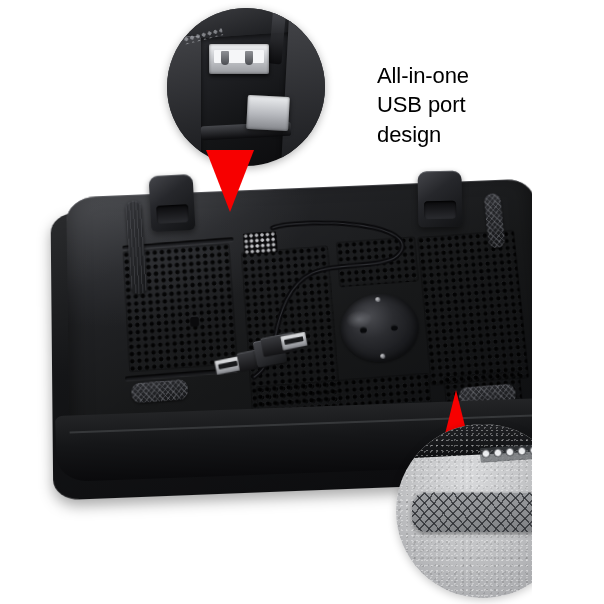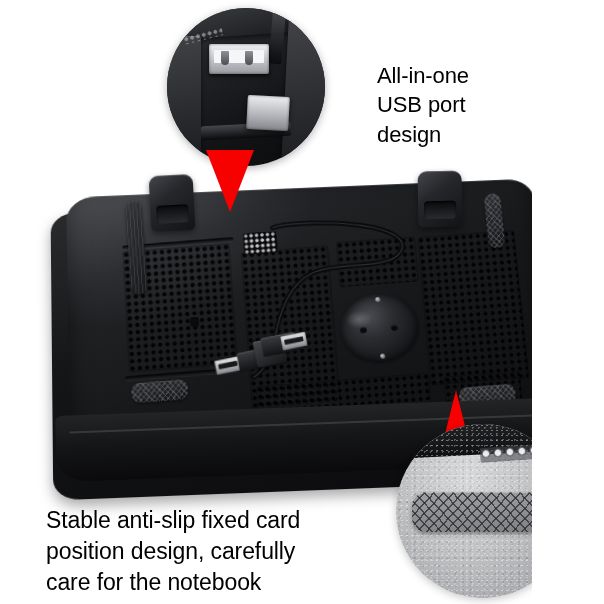--- a/index.html
+++ b/index.html
@@ -515,17 +515,14 @@
 
   <div class="pointer" id="pointer-grip"></div>
 
   <div class="callout-circle" id="callout-grip">
     <span class="dark-band"></span>
     <span class="noise"></span>
     <span class="screw-strip"></span>
     <span class="grip-zoom"></span>
   </div>
 
-  <div class="caption" id="caption-grip">Stable anti-slip fixed card
-position design, carefully
-care for the notebook</div>
 
 </div>
 
 </body></html>

